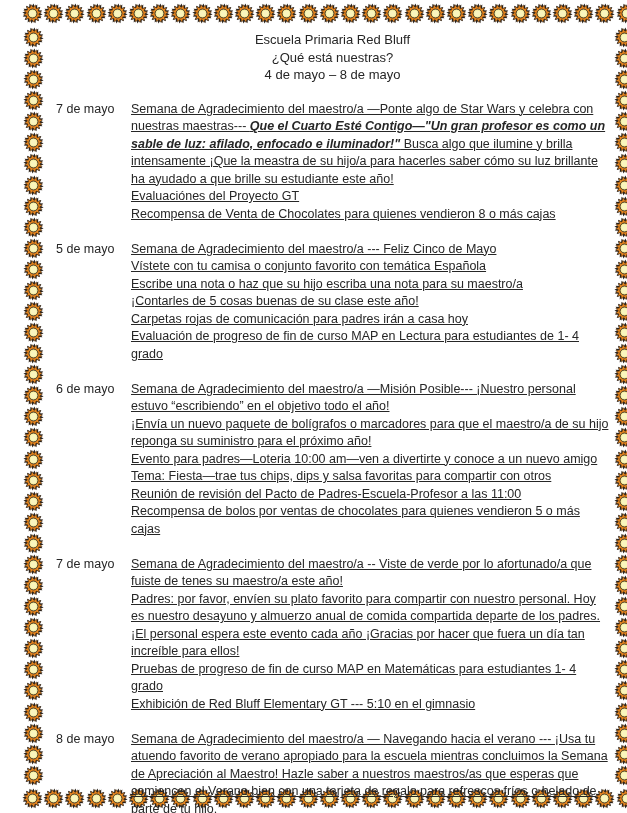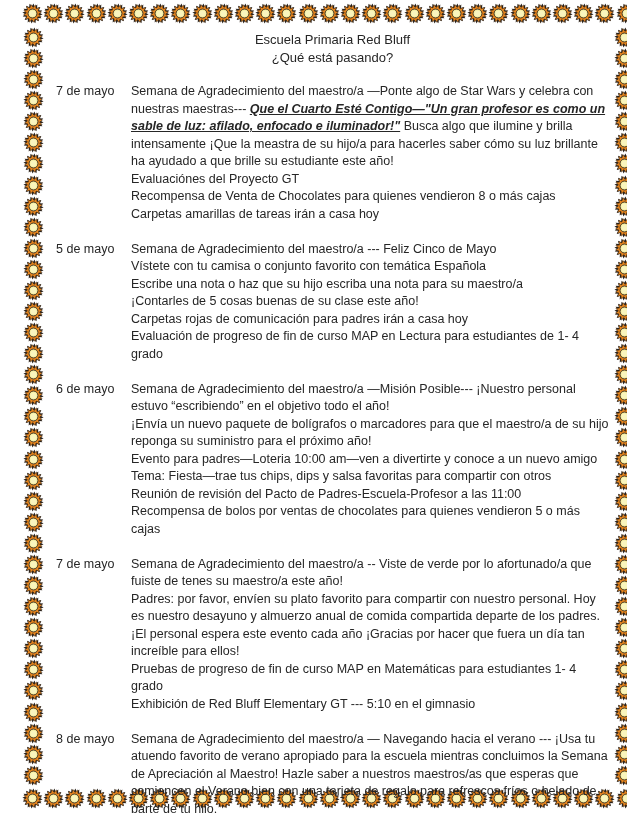--- a/index.html
+++ b/index.html
@@ -39,21 +39,21 @@
     display: grid;
     grid-template-columns: 77px 1fr;
     margin-bottom: 17.5px;
   }
   .day-date {
     font-size: 12.5px;
     line-height: 17.5px;
     padding-left: 2px;
     white-space: nowrap;
   }
-  .day-body { min-width: 0; }
+  .day-body { min-width: 0; text-decoration: underline; }
   .day-body p {
     margin: 0;
     font-size: 12.5px;
     line-height: 17.5px;
   }
   .emphasis {
     font-weight: 700;
     font-style: italic;
     text-decoration: underline;
   }
@@ -1107,30 +1107,30 @@
           <polygon points="21.77,15.57 17.73,16.02 18.68,19.97 14.95,18.35 13.80,22.24 11.38,18.97 8.43,21.77 7.98,17.73 4.03,18.68 5.65,14.95 1.76,13.80 5.03,11.38 2.23,8.43 6.27,7.98 5.32,4.03 9.05,5.65 10.20,1.76 12.62,5.03 15.57,2.23 16.02,6.27 19.97,5.32 18.35,9.05 22.24,10.20 18.97,12.62" fill="#e8871f" stroke="#2a2119" stroke-width="0.6"></polygon>
           <circle cx="12" cy="12" r="5.1" fill="#f6ee9e" stroke="#2a2119" stroke-width="1"></circle>
           <circle cx="12" cy="12" r="3.4" fill="#f9f5be"></circle>
         </svg>
       </span>
     </div>
 
   <div class="content">
     <div class="masthead">
       <div>Escuela Primaria Red Bluff</div>
-      <div>¿Qué está pasando?</div>
+      <div>¿Qué está nuestras?</div>
+      <div>4 de mayo – 8 de mayo</div>
     </div>
     <div id="sections">
   <section class="day-section">
     <div class="day-date">7 de mayo</div>
     <div class="day-body">
             <p><span>Semana de Agradecimiento del maestro/a —Ponte algo de Star Wars y celebra con nuestras maestras--- </span><span class="emphasis">Que el Cuarto Esté Contigo—"Un gran profesor es como un sable de luz: afilado, enfocado e iluminador!"</span><span> Busca algo que ilumine y brilla intensamente ¡Que la meastra de su hijo/a para hacerles saber cómo su luz brillante ha ayudado a que brille su estudiante este año!</span></p>
             <p><span>Evaluaciónes del Proyecto GT</span></p>
             <p><span>Recompensa de Venta de Chocolates para quienes vendieron 8 o más cajas</span></p>
-            <p><span>Carpetas amarillas de tareas irán a casa hoy</span></p>
           </div>
   </section>
 
   <section class="day-section">
     <div class="day-date">5 de mayo</div>
     <div class="day-body">
             <p><span>Semana de Agradecimiento del maestro/a --- Feliz Cinco de Mayo</span></p>
             <p><span>Vístete con tu camisa o conjunto favorito con temática Española</span></p>
             <p><span>Escribe una nota o haz que su hijo escriba una nota para su maestro/a</span></p>
             <p><span>¡Contarles de 5 cosas buenas de su clase este año!</span></p>

